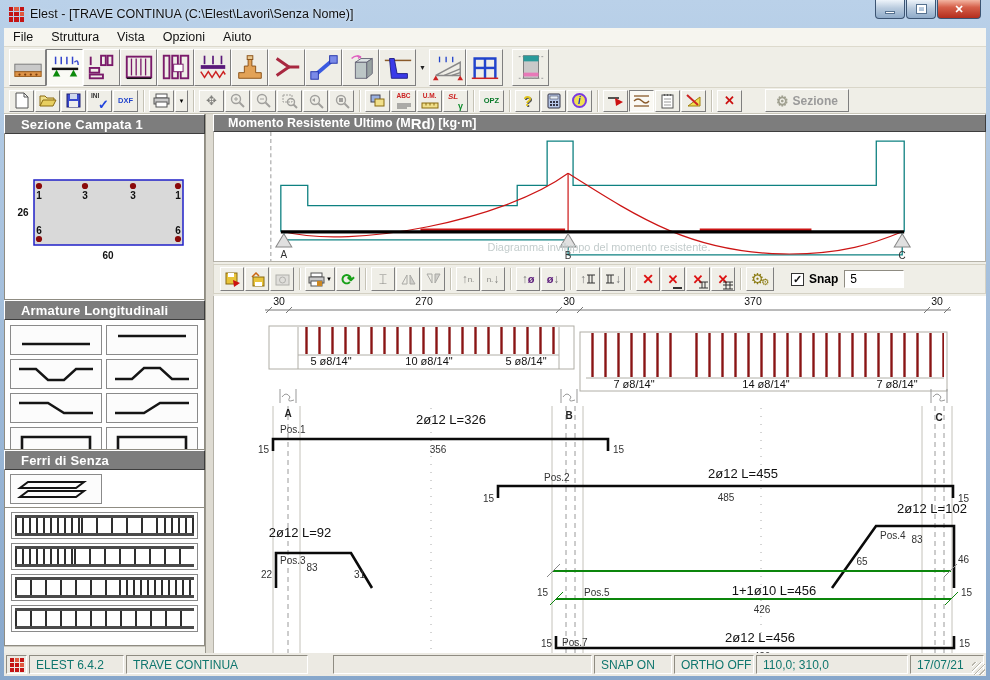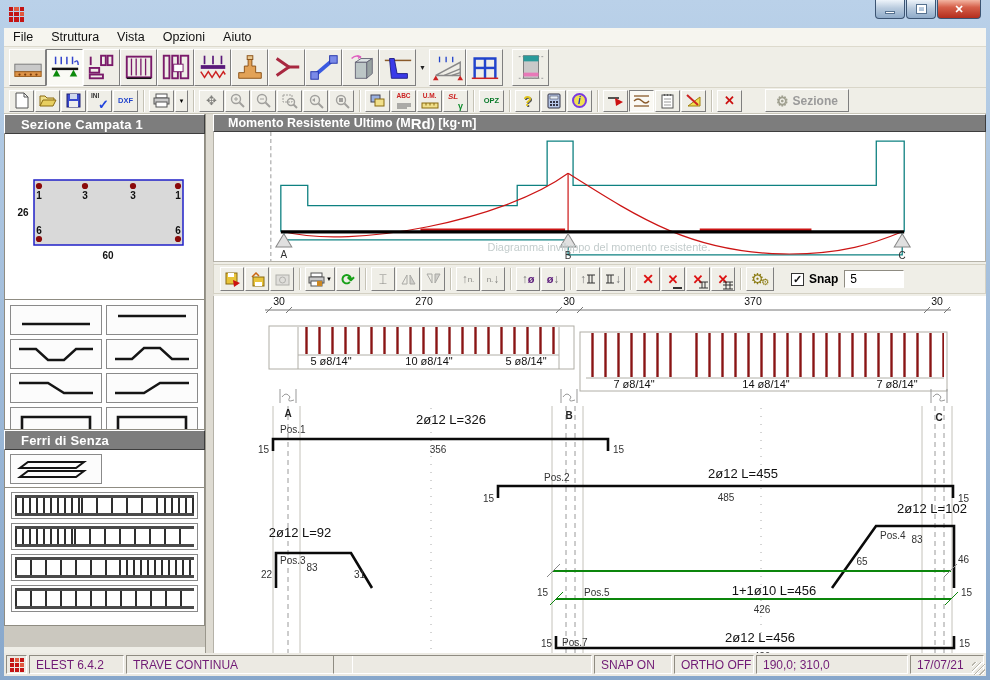--- a/index.html
+++ b/index.html
@@ -48,21 +48,21 @@
 .ld{background:repeating-linear-gradient(90deg,#2e2e2e 0 2px,transparent 2px 7px)}
 .ls{background:repeating-linear-gradient(90deg,#2e2e2e 0 2px,transparent 2px 15px)}
 
 .momhead{position:absolute;left:209px;top:86px;right:0;height:18px;background:#7d7d7d;border:1px solid;border-color:#fff #3d3d3d #3d3d3d #fff;color:#fff;font-weight:bold;font-size:12.5px;display:flex;align-items:center;padding-left:14px}
 .momhead sub{font-size:15px}
 .momcanvas{position:absolute;left:209px;top:104px;right:0;height:130px;background:#fff;border:1px solid #b5b2a8;border-top:none}
 .drawtb{position:absolute;left:209px;top:236px;right:0;height:30px;background:#efeee7;border:1px solid #d4d1c4;display:flex;align-items:center;padding-left:6px;font-size:10px}
 .dbtn{width:24px;height:24px;border:1px solid;border-color:#fff #7f7f7f #7f7f7f #fff;background:#efeee7;display:flex;align-items:center;justify-content:center;flex:none;position:relative;margin-right:1px}
 .cadcanvas{position:absolute;left:209px;top:268px;right:0;bottom:23px;background:#fff;border-left:1px solid #b5b2a8;overflow:hidden}
 
-.statusbar{position:absolute;left:0;bottom:0;right:0;height:23px;background:#eceae3;display:flex;align-items:center;font-size:12px;color:#701a75}
+.statusbar{position:absolute;left:0;bottom:0;right:0;height:23px;background:#eceae3;display:flex;align-items:center;font-size:12px;color:#0f766e}
 .sfield{position:absolute;top:2px;height:19px;border:1px solid;border-color:#8f8c82 #fff #fff #8f8c82;display:flex;align-items:center;padding-left:6px;overflow:hidden;white-space:nowrap}
 .sicon{position:absolute;left:2px;top:2px;width:21px;height:19px;border:1px solid;border-color:#8f8c82 #fff #fff #8f8c82;display:flex;align-items:center;justify-content:center}
 .grip{position:absolute;right:1px;bottom:1px;width:13px;height:13px;background:repeating-linear-gradient(135deg,transparent 0 2px,#b8b5aa 2px 3px,#fff 3px 4px)}
 
 .txtic{font-weight:bold;line-height:1;text-align:center}
 .chk{width:13px;height:13px;background:#fff;border:1px solid #333;display:flex;align-items:center;justify-content:center;font-size:11px;font-weight:bold;color:#111}
 .snaplbl{font-size:12px;font-weight:bold;margin:0 6px 0 5px}
 .snapinput{width:60px;height:18px;border:1px solid;border-color:#8f8c82 #fff #fff #8f8c82;background:#fff;font-size:12px;padding-left:5px;font-family:"Liberation Sans",sans-serif}
 svg text{font-family:"Liberation Sans",sans-serif}
 </style>
@@ -76,20 +76,21 @@
         <i></i>
         <i class="lt"></i>
         <i></i>
         <i></i>
         <i></i>
         <i class="lt"></i>
         <i></i>
         <i></i>
         <i></i>
       </div>
+    <div class="wtitle">Elest - [TRAVE CONTINUA (C:\Elest\Lavori\Senza Nome)]</div>
     <div class="winbtns">
       <div class="wbtn">
           <div class="minbar"></div>
         </div>
       <div class="wbtn">
           <div class="restbox"></div>
         </div>
       <div class="wbtn close">
           <span>✕</span>
         </div>
@@ -456,20 +457,23 @@
             <text x="80" y="65">3</text>
             <text x="128" y="65">3</text>
             <text x="173" y="65">1</text>
             <text x="34" y="100">6</text>
             <text x="173" y="100">6</text>
             <text x="18" y="82">26</text>
             <text x="103" y="125">60</text>
           </g>
         </svg>
       </div>
+      <div class="panel-h">
+          <span>Armature Longitudinali</span>
+        </div>
       <div class="panel-b" style="height:130px">
         <div class="armgrid">
           <div class="armbtn">
               <svg width="84" height="26" viewBox="0 0 84 26">
                 <line x1="8" y1="17" x2="76" y2="17" stroke="#151515" stroke-width="2.4"></line>
               </svg>
             </div>
           <div class="armbtn">
               <svg width="84" height="26" viewBox="0 0 84 26">
                 <line x1="8" y1="9" x2="76" y2="9" stroke="#151515" stroke-width="2.4"></line>
@@ -867,23 +871,23 @@
             <i></i>
             <i></i>
             <i></i>
             <i class="lt"></i>
             <i></i>
             <i></i>
             <i></i>
           </div>
         </div>
       <div class="sfield" style="left:25px;width:95px">ELEST 6.4.2</div>
-      <div class="sfield" style="left:122px;width:227px">TRAVE CONTINUA</div>
+      <div class="sfield" style="left:122px;width:182px">TRAVE CONTINUA</div>
       <div class="sfield" style="left:329px;width:259px"></div>
       <div class="sfield" style="left:590px;width:78px">SNAP ON</div>
       <div class="sfield" style="left:670px;width:80px">ORTHO OFF</div>
-      <div class="sfield" style="left:752px;width:152px">190,0; 310,0</div>
+      <div class="sfield" style="left:752px;width:152px">110,0; 310,0</div>
       <div class="sfield" style="left:906px;right:2px">17/07/21</div>
       <div class="grip"></div>
     </div>
 
   </div>
 </div>
 
 </body></html>

